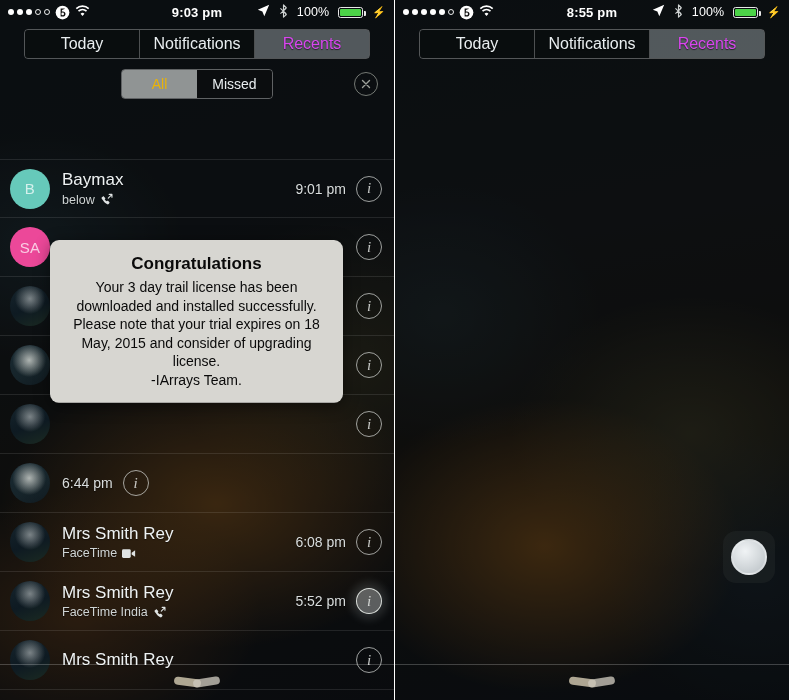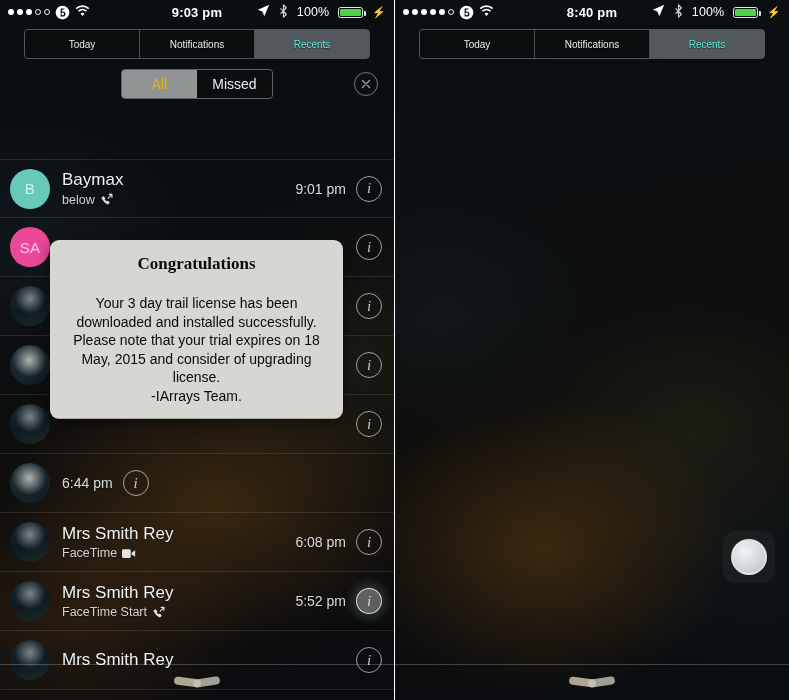--- a/index.html
+++ b/index.html
@@ -53,24 +53,24 @@
           border-radius:2.5px; position:relative; padding:1px; }
   .batt::after { content:""; position:absolute; right:-3.5px; top:3px; width:2px; height:5px;
                  background:rgba(255,255,255,.9); border-radius:0 1px 1px 0; }
   .batt i { display:block; height:100%; width:100%; background:#4cd348; border-radius:1px; }
   .bolt { font-size:11px; color:#fff; }
 
   
   .tabbar { position:relative; margin:5px 24px 0; height:30px; display:flex;
             border:1px solid rgba(255,255,255,.30); border-radius:4px; overflow:hidden; }
   .tab { flex:1; display:flex; align-items:center; justify-content:center;
-         font-size:10px; color:#e9eef0; background:rgba(10,12,13,.55);
+         font-size:16px; color:#e9eef0; background:rgba(10,12,13,.55);
          border-right:1px solid rgba(255,255,255,.28); text-shadow:0 1px 1px rgba(0,0,0,.6);text-align:center; }
   .tab:last-child { border-right:none; }
-  .tab.sel { background:rgba(190,200,205,.40); color:#5eead4; }
+  .tab.sel { background:rgba(190,200,205,.40); color:#d946ef; }
 
   
   .filterrow { position:relative; height:50px; display:flex; align-items:center;
                justify-content:center; }
   .seg { display:flex; width:152px; height:30px; border:1px solid rgba(255,255,255,.35);
          border-radius:4px; overflow:hidden; }
   .seg div { flex:1; display:flex; align-items:center; justify-content:center;
              font-size:14px; color:#e9eef0; background:rgba(12,14,15,.75); }
   .seg div.sel { background:rgba(168,172,172,.85); color:#eab308; text-shadow:none; }
   .clearbtn { position:absolute; right:16px; top:50%; transform:translateY(-50%);
@@ -115,21 +115,21 @@
           justify-content:center; color:rgba(235,238,235,.82); font-size:15px;
           font-family:"Liberation Serif", serif; font-style:italic; }
   .info.pressed { background:rgba(225,228,228,.38); border-color:rgba(240,244,240,.85);
                   box-shadow:0 0 10px 5px rgba(220,226,226,.16); }
 
   
   .alert { position:absolute; left:50px; top:240px; width:293px;
            background:#d7d6d1; border-radius:9px;
            box-shadow:0 3px 16px rgba(0,0,0,.45); overflow:hidden; }
   .alert-body { padding:14px 14px 12px; text-align:center; color:#0a0a0a; }
-  .alert-title { font-size:17px; font-weight:bold; margin-bottom:20px;font-family:Liberation Serif, serif; }
+  .alert-title { font-size:17px; font-weight:bold; margin-bottom:4px; }
   .alert-msg { font-size:14px; line-height:1.33; }
   .alert-sep { height:1px; background:rgba(60,60,60,.30); }
   .alert-btn { height:44px; display:flex; align-items:center; justify-content:center;
                font-size:18px; color:#1c72f2; background:#d9d8d3; }
 
   
   .blurb { padding:18px 18px 4px; text-align:center; color:#eef2f3;
            font-size:16px; line-height:1.32; text-shadow:0 1px 2px rgba(0,0,0,.6); }
   .btnrow-right { display:flex; justify-content:center; padding:14px 0 0; }
   .btnrow-right2 { display:flex; justify-content:space-between; padding:12px 52px 0; }
@@ -303,21 +303,21 @@
             </div>
           </div>
           <div class="rtime">6:08 pm</div>
           <div class="info">i</div>
         </div>
         <div class="row">
           <div class="av photo"></div>
           <div class="rtext">
             <div class="rname">Mrs Smith Rey</div>
             <div class="rsub">
-              <span>FaceTime Start</span>
+              <span>FaceTime India</span>
               <span class="ci">
                 <svg width="13" height="13" viewBox="0 0 16 16">
                   <path d="M3.4 8.6c1.6 2.6 3.6 4.3 5.6 5.3.6.3 1.2.1 1.6-.4l1-1.3c.3-.4.2-.9-.2-1.2L9.9 9.6c-.4-.3-.9-.2-1.2.2l-.4.5c-1-.6-1.9-1.5-2.6-2.6l.5-.4c.4-.3.5-.8.2-1.2L4.9 4.5c-.3-.4-.8-.5-1.2-.2l-1.3 1c-.5.4-.7 1-.4 1.6.3.6.8 1.3 1.4 1.7z" fill="#dfe3e3"></path>
                   <path d="M10.2 6.3l4.3-4.3M11.3 1.7h3.4v3.4" stroke="#dfe3e3" stroke-width="1.4" fill="none" stroke-linecap="round" stroke-linejoin="round"></path>
                 </svg>
               </span>
             </div>
           </div>
           <div class="rtime">5:52 pm</div>
           <div class="info pressed">i</div>
@@ -373,21 +373,21 @@
             </svg>
         </span>
         <span>
           <svg width="15" height="12" viewBox="0 0 20 15">
               <path d="M10 14.2l-2.6-3.1a4 4 0 015.2 0L10 14.2z" fill="#fff"></path>
               <path d="M3.9 6.9a9 9 0 0112.2 0l-1.5 1.7a6.8 6.8 0 00-9.2 0L3.9 6.9z" fill="#fff"></path>
               <path d="M1 3.4a13.5 13.5 0 0118 0l-1.5 1.7a11.3 11.3 0 00-15 0L1 3.4z" fill="#fff"></path>
             </svg>
         </span>
       </div>
-      <div class="sb-center">8:40 pm</div>
+      <div class="sb-center">8:55 pm</div>
       <div class="sb-right">
         <span>
           <svg width="13" height="13" viewBox="0 0 16 16">
               <path d="M15 1L1 7.2l5.6 1.9L9 15 15 1z" fill="#fff"></path>
             </svg>
         </span>
         <span>
           <svg width="9" height="14" viewBox="0 0 10 16">
               <path d="M5 1v6.2L8.2 4.3 5 1zm0 7.5V15l3.2-3L5 8.5zM1.5 5l6.5 6M8 5L1.5 11" stroke="#cfd3d3" stroke-width="1.3" fill="none" stroke-linejoin="round"></path>
             </svg>

